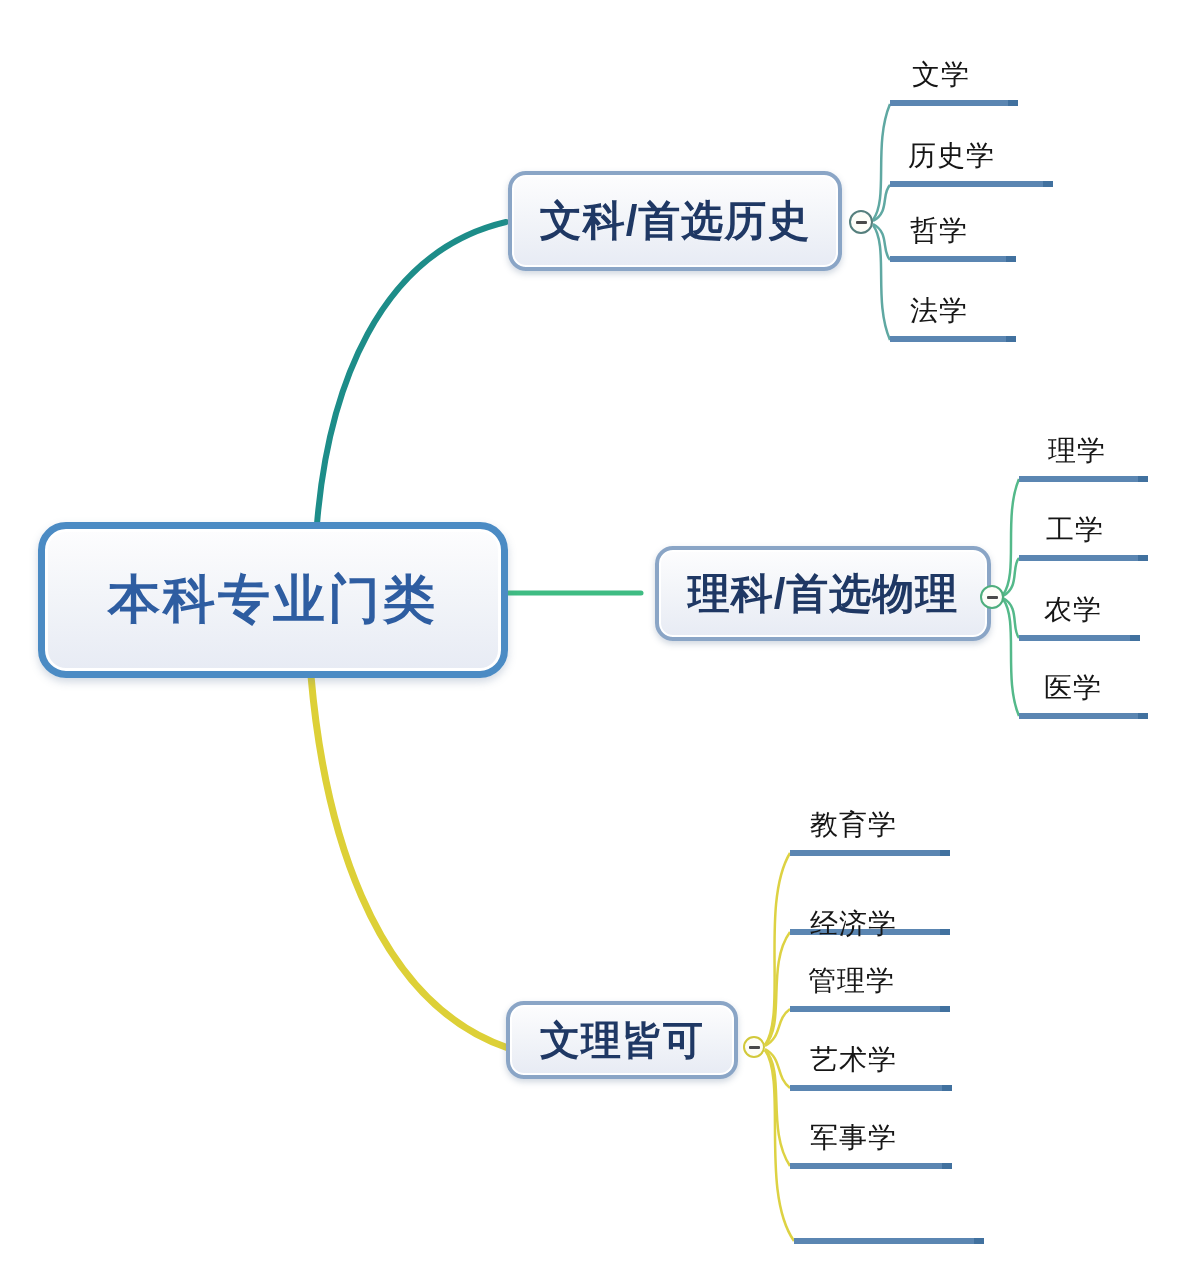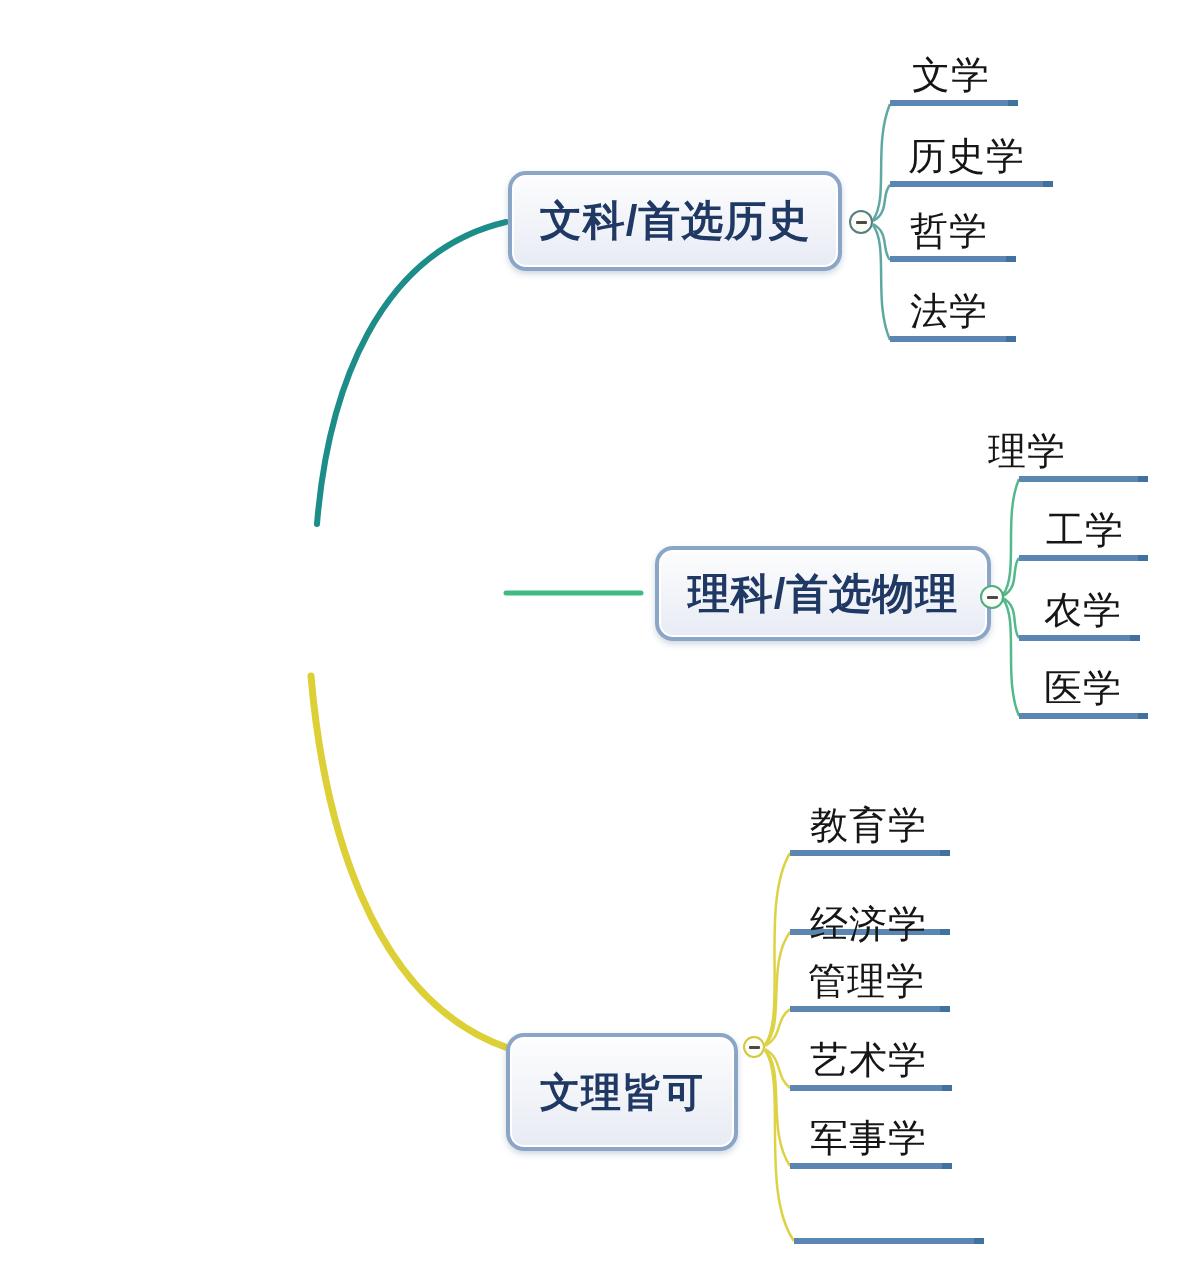--- a/index.html
+++ b/index.html
@@ -28,38 +28,38 @@
     box-shadow:0 4px 8px rgba(90,115,150,.28), inset 0 0 0 3px #ffffff;
     font-size:52px;letter-spacing:3px;color:#2e5da1;
   }
   .branch-node{
     border:4px solid #8aa5c6;border-radius:18px;
     box-shadow:0 3px 6px rgba(110,130,160,.32), inset 0 0 0 2px #ffffff;
     font-size:42px;letter-spacing:1px;
   }
   .branch-arts{left:508px;top:171px;width:334px;height:100px;}
   .branch-science{left:639px;top:546px;width:336px;height:95px;margin-left:16px;}
-  .branch-both{left:506px;top:1001px;width:232px;height:118px;font-size:40px;margin-top:32px;}
+  .branch-both{left:506px;top:1001px;width:232px;height:78px;font-size:40px;}
 
   
   .collapse{
     position:absolute;box-sizing:border-box;
     width:24px;height:24px;border-radius:50%;
     background:#fdfdf8;
     display:flex;align-items:center;justify-content:center;
   }
   .collapse .minus{width:11px;height:3px;background:#4a4a4a;border-radius:1px;}
   .collapse-arts{left:849px;top:210px;border:2px solid #557f7d;}
   .collapse-science{left:980px;top:585px;border:2px solid #4fae7e;}
   .collapse-both{left:743px;top:1036px;width:22px;height:22px;border:2px solid #d2c93b;}
 
   
   .leaf{
     position:absolute;height:48px;line-height:48px;
-    font-size:38px;color:#161616;letter-spacing:1px;
+    font-size:28px;color:#161616;letter-spacing:1px;
     white-space:nowrap;cursor:default;
   }
 </style>
 </head>
 <body>
 
 <div class="canvas">
 
   <svg class="wires" width="1185" height="1280" viewBox="0 0 1185 1280">
 
@@ -133,39 +133,42 @@
     <g stroke="#41719f" stroke-width="6">
       <line x1="940" y1="853" x2="950" y2="853"></line>
       <line x1="940" y1="932" x2="950" y2="932"></line>
       <line x1="940" y1="1009" x2="950" y2="1009"></line>
       <line x1="942" y1="1088" x2="952" y2="1088"></line>
       <line x1="942" y1="1166" x2="952" y2="1166"></line>
       <line x1="974" y1="1241" x2="984" y2="1241"></line>
     </g>
   </svg>
 
+  <div class="node root-node">
+    <span>本科专业门类</span>
+  </div>
 
   <div class="node branch-node branch-arts">
     <span>文科/首选历史</span>
   </div>
   <div class="collapse collapse-arts">
     <span class="minus"></span>
   </div>
   <div class="leaf" style="left:912px;top:51px">文学</div>
   <div class="leaf" style="left:908px;top:132px">历史学</div>
   <div class="leaf" style="left:910px;top:207px">哲学</div>
   <div class="leaf" style="left:910px;top:287px">法学</div>
 
   <div class="node branch-node branch-science">
     <span>理科/首选物理</span>
   </div>
   <div class="collapse collapse-science">
     <span class="minus"></span>
   </div>
-  <div class="leaf" style="left:988px;top:427px">理学</div>
+  <div class="leaf" style="left:1048px;top:427px">理学</div>
   <div class="leaf" style="left:1046px;top:506px">工学</div>
   <div class="leaf" style="left:1044px;top:586px">农学</div>
   <div class="leaf" style="left:1044px;top:664px">医学</div>
 
   <div class="node branch-node branch-both">
     <span>文理皆可</span>
   </div>
   <div class="collapse collapse-both">
     <span class="minus"></span>
   </div>

